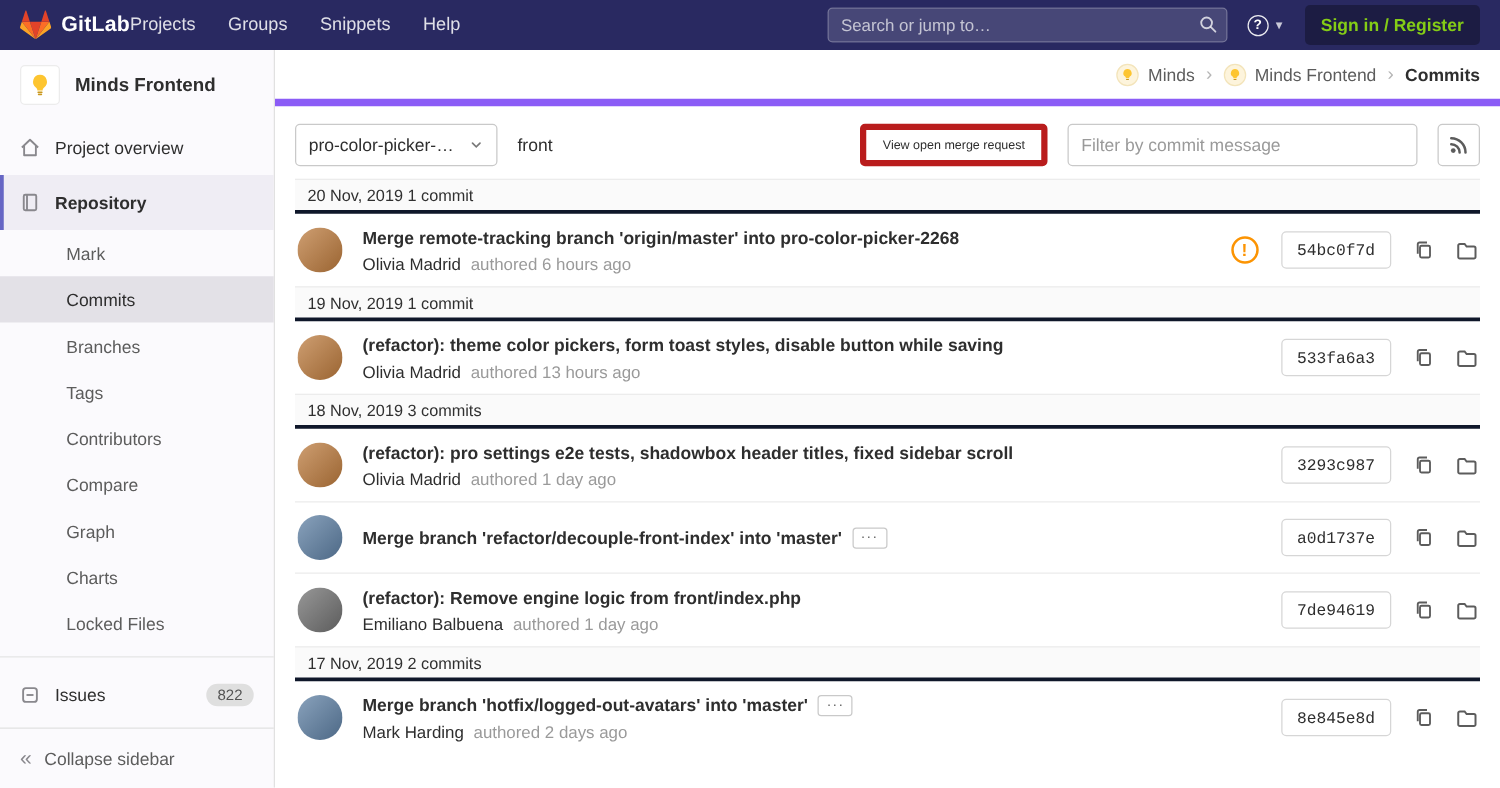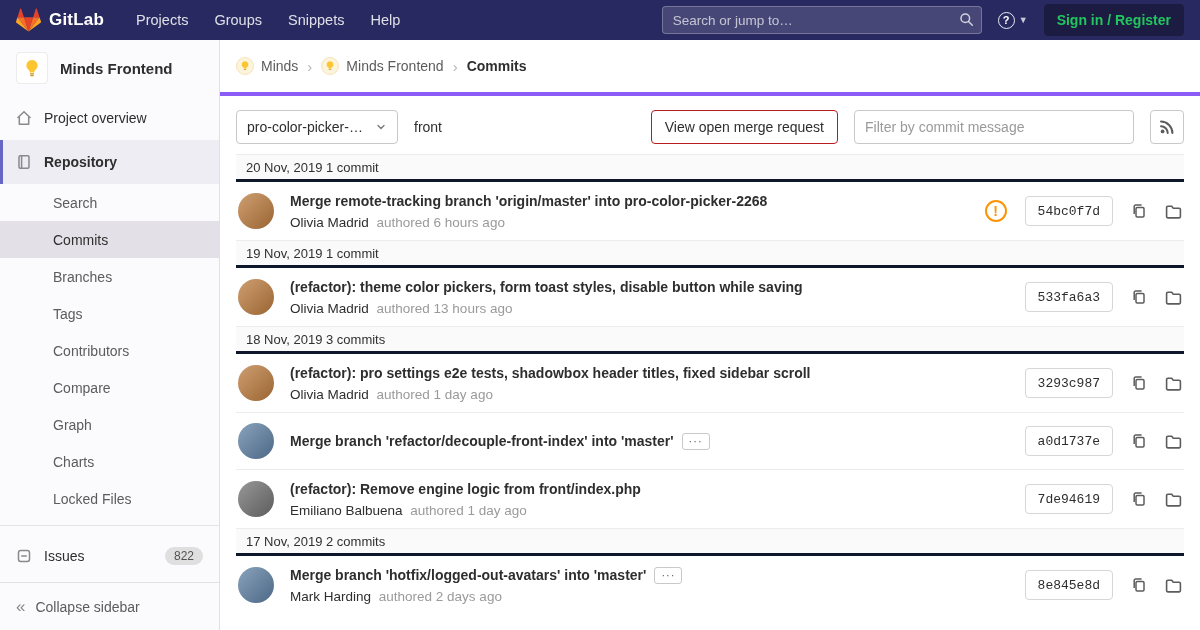--- a/index.html
+++ b/index.html
@@ -16,38 +16,38 @@
   a{text-decoration:none;color:inherit;cursor:pointer;}
   button{font-family:inherit;cursor:pointer;}
 
   
   .navbar{
     position:fixed;top:0;left:0;right:0;height:40px;z-index:50;
     background:var(--navbar_bg);display:flex;align-items:center;padding:0 16px;
   }
   .brand{display:flex;align-items:center;gap:8px;cursor:pointer;}
   .brand-text{color:#fff;font-size:17px;font-weight:700;letter-spacing:.2px;}
-  .nav-links{display:flex;gap:26px;margin-left:32px;}
+  .nav-links{display:flex;gap:26px;}
   .nav-link{color:rgba(255,255,255,.85);font-size:14.5px;cursor:pointer;}
   .nav-right{margin-left:auto;display:flex;align-items:center;gap:16px;}
   .search-wrap{position:relative;width:320px;}
   .search-input{
     width:100%;height:28px;border:1px solid rgba(255,255,255,.25);border-radius:4px;
     background:rgba(255,255,255,.14);color:#fff;padding:0 32px 0 10px;font-size:13.5px;outline:none;
   }
   .search-input::placeholder{color:rgba(255,255,255,.68);}
   .search-icon{position:absolute;right:8px;top:6px;color:rgba(255,255,255,.75);}
   .help-group{display:flex;align-items:center;gap:4px;cursor:pointer;}
   .help-circle{
     width:17px;height:17px;border-radius:50%;border:1.5px solid rgba(255,255,255,.9);
     color:#fff;font-size:11px;font-weight:700;display:flex;align-items:center;justify-content:center;
   }
   .help-caret{color:rgba(255,255,255,.75);font-size:9px;}
   .signin-btn{
-    background:rgba(0,0,0,.3);border:none;border-radius:4px;color:#22c55e;
+    background:rgba(0,0,0,.3);border:none;border-radius:4px;color:#84cc16;
     font-size:14px;font-weight:700;padding:8px 13px;
   }
 
   
   .sidebar{
     position:fixed;top:40px;left:0;bottom:0;width:220px;z-index:40;
     background:#fbfafd;border-right:1px solid #e1e1e1;display:flex;flex-direction:column;
   }
   .project-header{display:flex;align-items:center;gap:12px;padding:12px 16px;height:56px;}
   .project-avatar{
@@ -75,44 +75,44 @@
   }
   .collapse-bar{
     margin-top:auto;border-top:1px solid #e1e1e1;height:48px;display:flex;align-items:center;
     gap:10px;padding:0 16px;color:#5c5c5c;font-size:14px;cursor:pointer;flex:none;
   }
   .collapse-icon{color:#89888d;font-size:17px;line-height:1;}
 
   
   .main{margin-left:220px;padding-top:40px;}
   .breadcrumb-bar{
-    height:56px;display:flex;align-items:center;gap:7px;padding:0 16px;
-    border-bottom:4px solid #8b5cf6;font-size:14px;color:#5c5c5c;
+    height:45px;display:flex;align-items:center;gap:7px;padding:0 16px;
+    border-bottom:6px solid #8b5cf6;font-size:14px;color:#5c5c5c;justify-content:flex-end;
   }
   .crumb{display:flex;align-items:center;gap:7px;}
   .crumb-avatar{
     width:18px;height:18px;border-radius:50%;background:#fdf4dc;border:1px solid #f3e4ba;
     display:flex;align-items:center;justify-content:center;flex:none;
   }
   .crumb-sep{color:#b5b5b5;font-size:15px;padding:0 2px;}
   .crumb-current{color:#2e2e2e;font-weight:700;}
 
   .controls{display:flex;align-items:center;gap:16px;padding:14px 16px 0;}
   .branch-dd{
     width:162px;height:34px;border:1px solid #c9c9c9;border-radius:4px;background:#fff;
     display:flex;align-items:center;justify-content:space-between;padding:0 10px;
     font-size:14px;color:#2e2e2e;cursor:pointer;flex:none;
   }
   .branch-label{white-space:nowrap;overflow:hidden;text-overflow:ellipsis;max-width:118px;}
   .dd-caret{color:#7a7a7a;display:flex;flex:none;}
   .ref-path{font-size:14px;color:#2e2e2e;}
   .controls-spacer{flex:1;}
   .btn{
-    height:34px;border:1px solid #b91c1c;border-radius:4px;background:#fff;
-    font-size:14px;color:#2e2e2e;padding:0 13px;display:flex;align-items:center;flex:none;
+    height:34px;border:5px solid #b91c1c;border-radius:4px;background:#fff;
+    font-size:10px;color:#2e2e2e;padding:0 13px;display:flex;align-items:center;flex:none;
   }
   .filter-input{
     width:280px;height:34px;border:1px solid #c9c9c9;border-radius:4px;
     padding:0 10px;font-size:14px;color:#2e2e2e;outline:none;flex:none;
   }
   .filter-input::placeholder{color:#9a9a9a;}
   .rss-btn{
     width:34px;height:34px;border:1px solid #c9c9c9;border-radius:4px;background:#fff;
     display:flex;align-items:center;justify-content:center;color:#5c5c5c;flex:none;
   }
@@ -224,21 +224,21 @@
     <span class="side-icon">
       <svg width="16" height="16" viewBox="0 0 16 16" fill="none" stroke="currentColor" stroke-width="1.5">
         <rect x="3" y="1.8" width="10" height="12.4" rx="1.2"></rect>
           <line x1="5.6" y1="1.8" x2="5.6" y2="14.2"></line>
       </svg>
     </span>
     <span>Repository</span>
   </div>
 
   <div class="sub-list">
-    <div class="sub-item">Search</div>
+    <div class="sub-item">Mark</div>
     <div class="sub-item active">Commits</div>
     <div class="sub-item">Branches</div>
     <div class="sub-item">Tags</div>
     <div class="sub-item">Contributors</div>
     <div class="sub-item">Compare</div>
     <div class="sub-item">Graph</div>
     <div class="sub-item">Charts</div>
     <div class="sub-item">Locked Files</div>
   </div>
 

